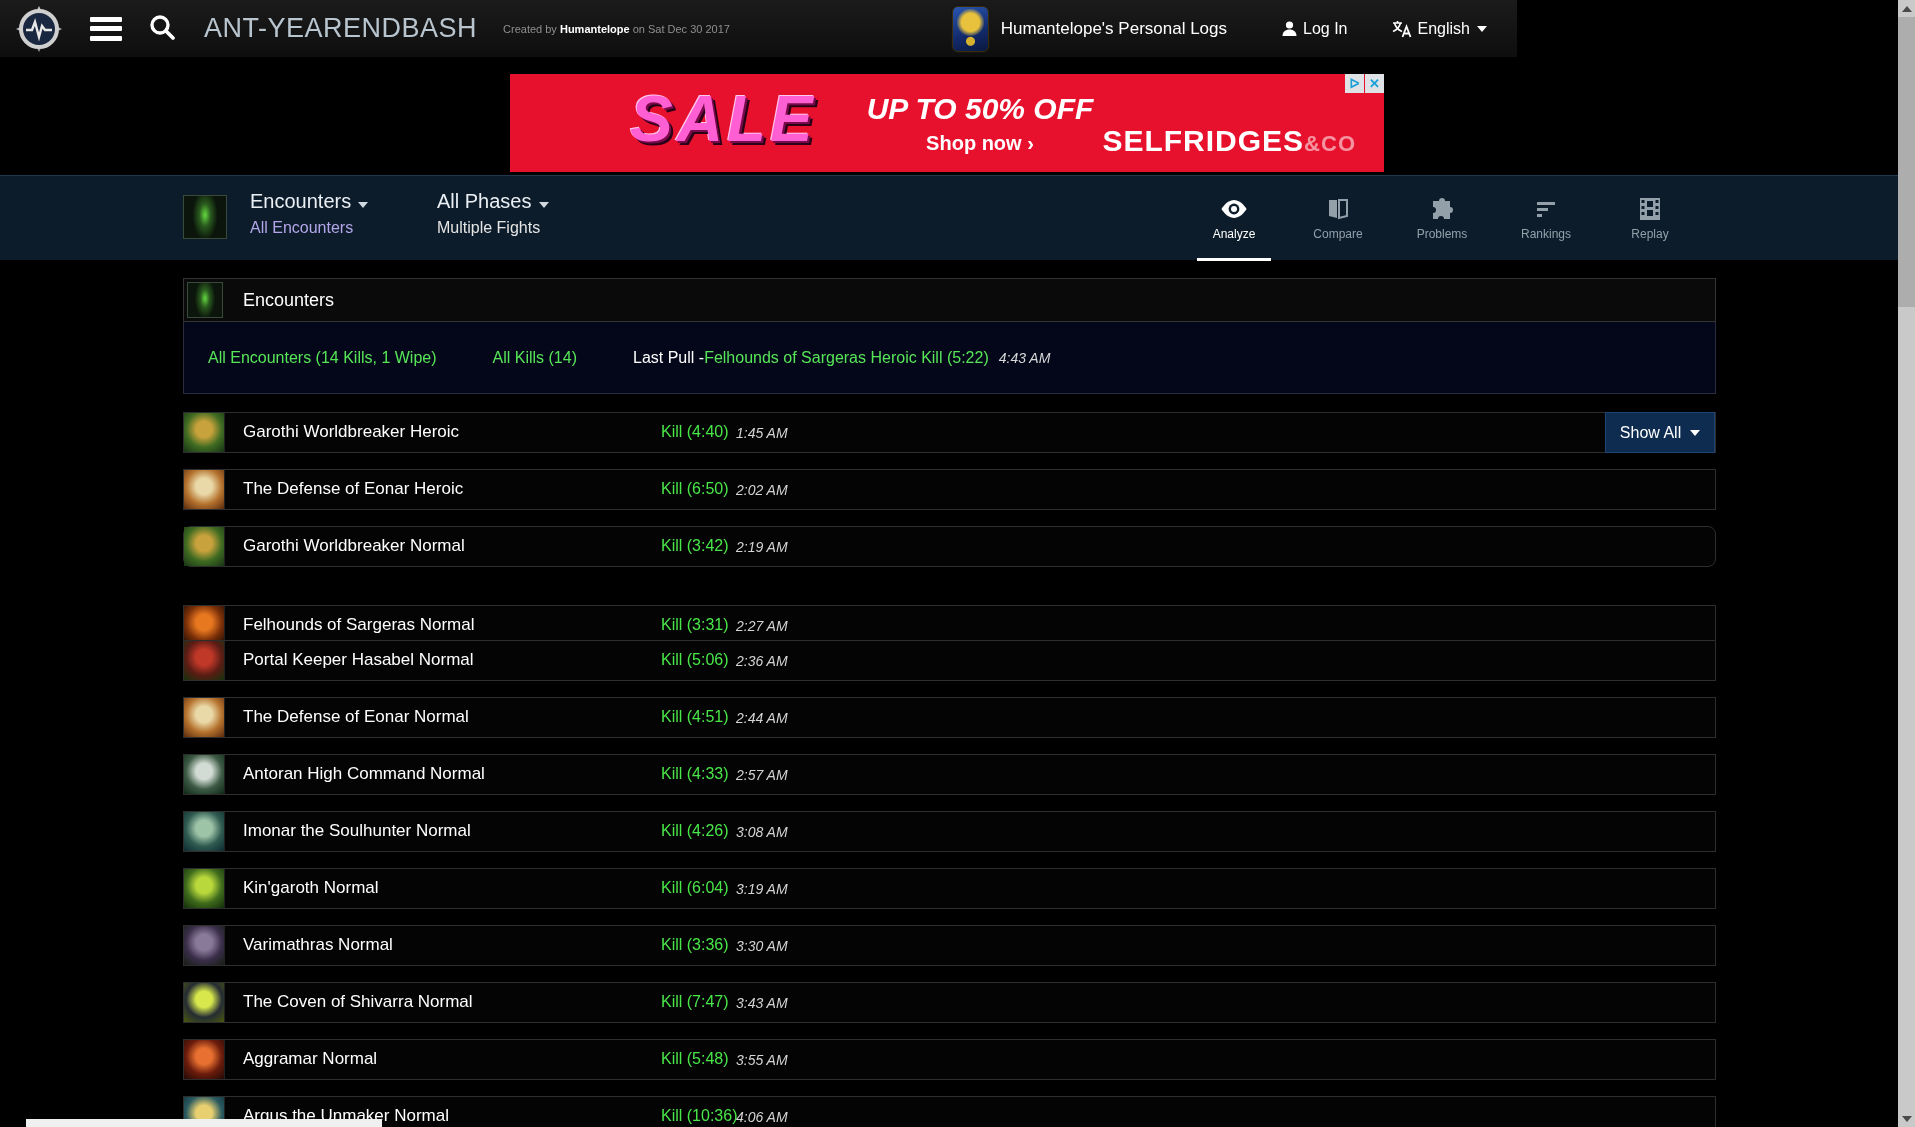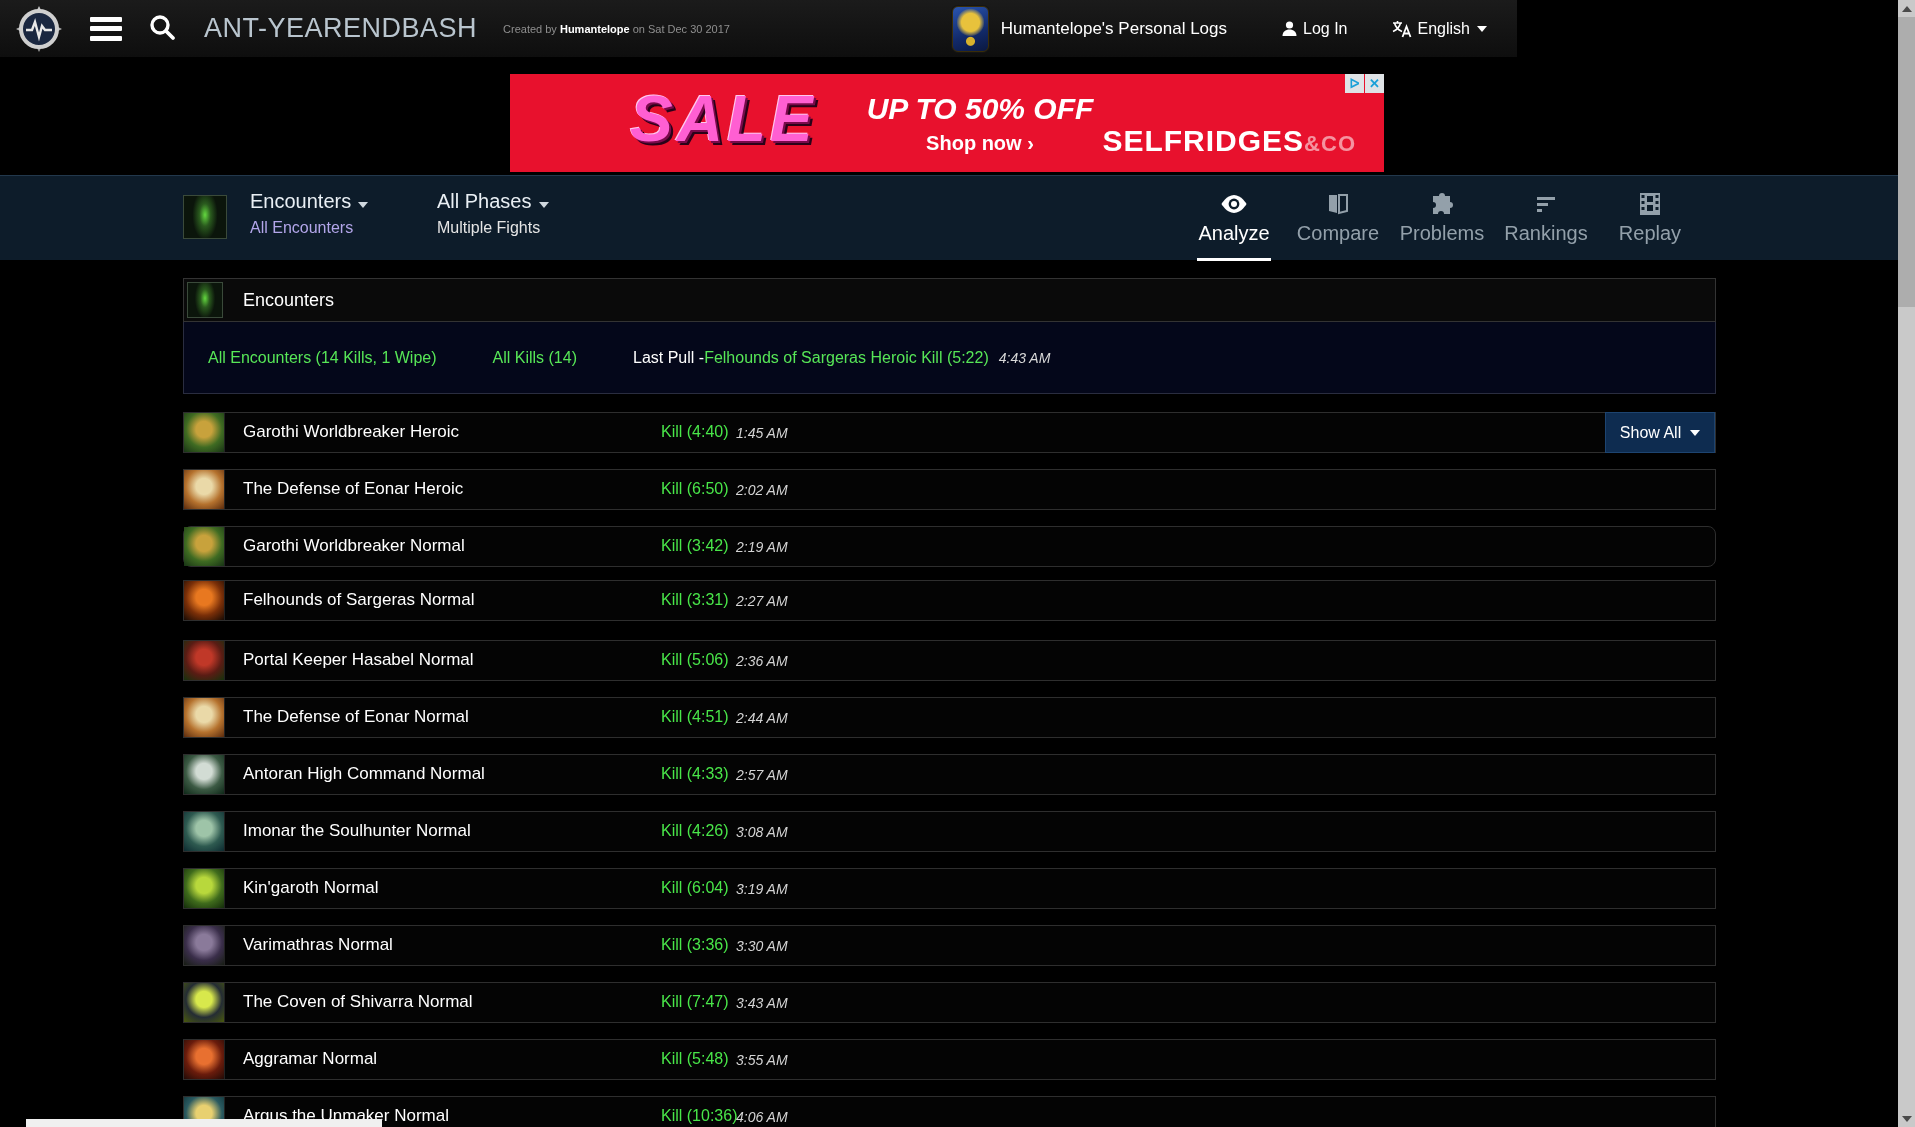--- a/index.html
+++ b/index.html
@@ -57,21 +57,21 @@
   .menu { position:absolute; top:14px; cursor:pointer; }
   .menu-enc { left:250px; } .menu-phase { left:437px; }
   .menu-label { font-size:20px; color:#e9eff4; white-space:nowrap; }
   .menu-label .caret { border-top-color:#cfd8df; }
   .menu-sub { font-size:16px; margin-top:6px; white-space:nowrap; }
   .sub-lav { color:#b3a6ea; } .sub-yel { color:#e5e5e5; }
   .tabs { position:absolute; left:1182px; top:0; height:85px; display:flex; }
   .tab { width:104px; height:85px; display:flex; flex-direction:column; align-items:center;
          justify-content:center; color:#93a0aa; cursor:pointer; position:relative; }
   .tab .ticon { height:24px; display:flex; align-items:center; }
-  .tab .tlabel { font-size:20px; margin-top:6px; }
+  .tab .tlabel { font-size:12px; margin-top:6px; }
   .tab.active { color:#fff; }
   .tab.active::after { content:""; position:absolute; left:15px; right:15px; bottom:0; height:3px; background:#fff; }
 
   
   .panel-head { position:absolute; left:183px; top:278px; width:1533px; height:44px;
                 background:#0a0a0a; border:1px solid #333; display:flex; align-items:center; }
   .panel-head .zi { position:static; width:36px; height:36px; margin-left:3px; flex:none; }
   .panel-head .pt { margin-left:20px; font-size:18px; color:#fff; }
   .links-panel { position:absolute; left:183px; top:322px; width:1533px; height:72px;
                  background:#04071a; border:1px solid #2a2d40; border-top:none;
@@ -261,21 +261,21 @@
     <span class="f-name">The Defense of Eonar Heroic</span>
     <a class="f-kill">Kill (6:50)</a>
     <span class="f-time">2:02 AM</span>
   </div>
       <div class="fight-row" style="top: 526px; border-radius: 8px;">
     <div class="f-icon" style="background: radial-gradient(circle at 50% 42%, rgb(200, 162, 60) 0px, rgb(200, 162, 60) 8px, rgb(63, 107, 34) 18px, rgb(23, 51, 21) 100%);"></div>
     <span class="f-name">Garothi Worldbreaker Normal</span>
     <a class="f-kill">Kill (3:42)</a>
     <span class="f-time">2:19 AM</span>
   </div>
-      <div class="fight-row" style="top: 580px; padding-left: 6px;">
+      <div class="fight-row" style="top: 605px; padding-left: 6px;">
     <div class="f-icon" style="background: radial-gradient(circle at 50% 42%, rgb(232, 120, 32) 0px, rgb(232, 120, 32) 8px, rgb(122, 47, 8) 18px, rgb(22, 10, 4) 100%);"></div>
     <span class="f-name">Felhounds of Sargeras Normal</span>
     <a class="f-kill">Kill (3:31)</a>
     <span class="f-time">2:27 AM</span>
   </div>
       <div class="fight-row" style="top: 640px;">
     <div class="f-icon" style="background: radial-gradient(circle at 50% 42%, rgb(192, 56, 40) 0px, rgb(192, 56, 40) 8px, rgb(90, 28, 20) 18px, rgb(20, 50, 12) 100%);"></div>
     <span class="f-name">Portal Keeper Hasabel Normal</span>
     <a class="f-kill">Kill (5:06)</a>
     <span class="f-time">2:36 AM</span>

